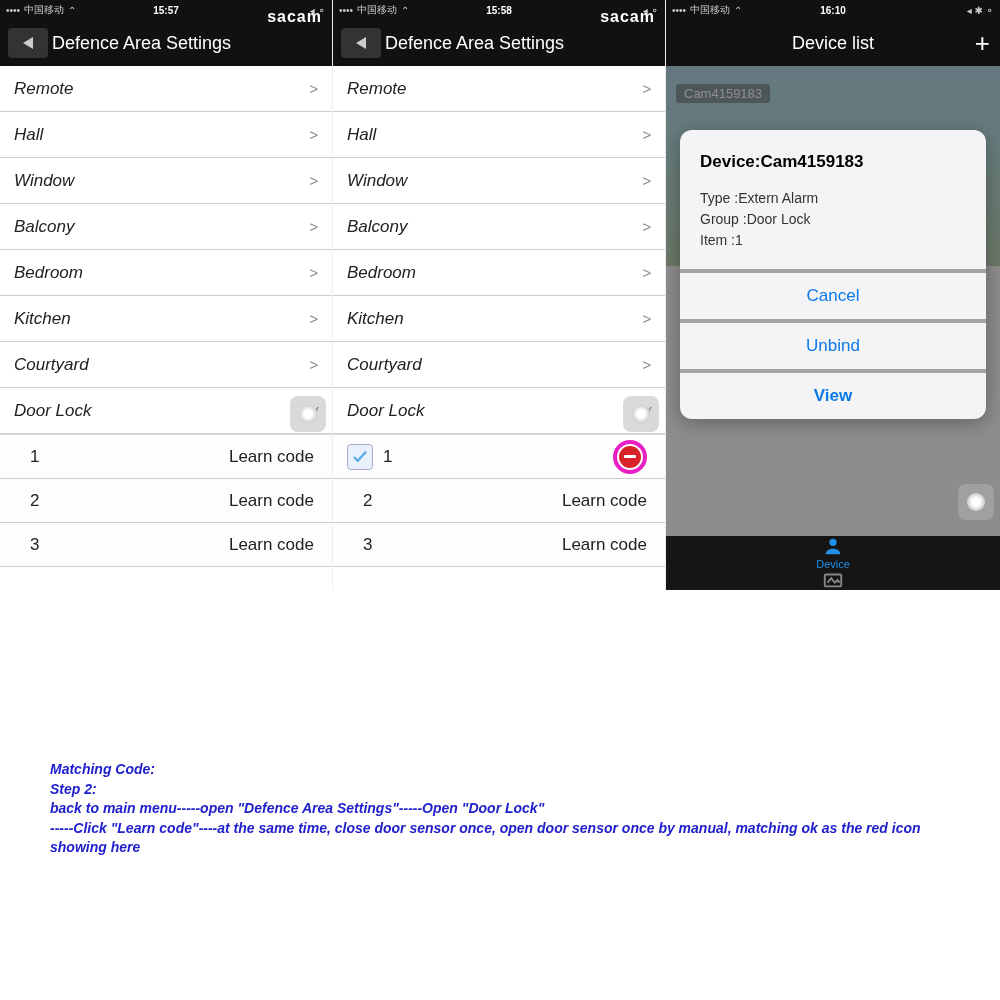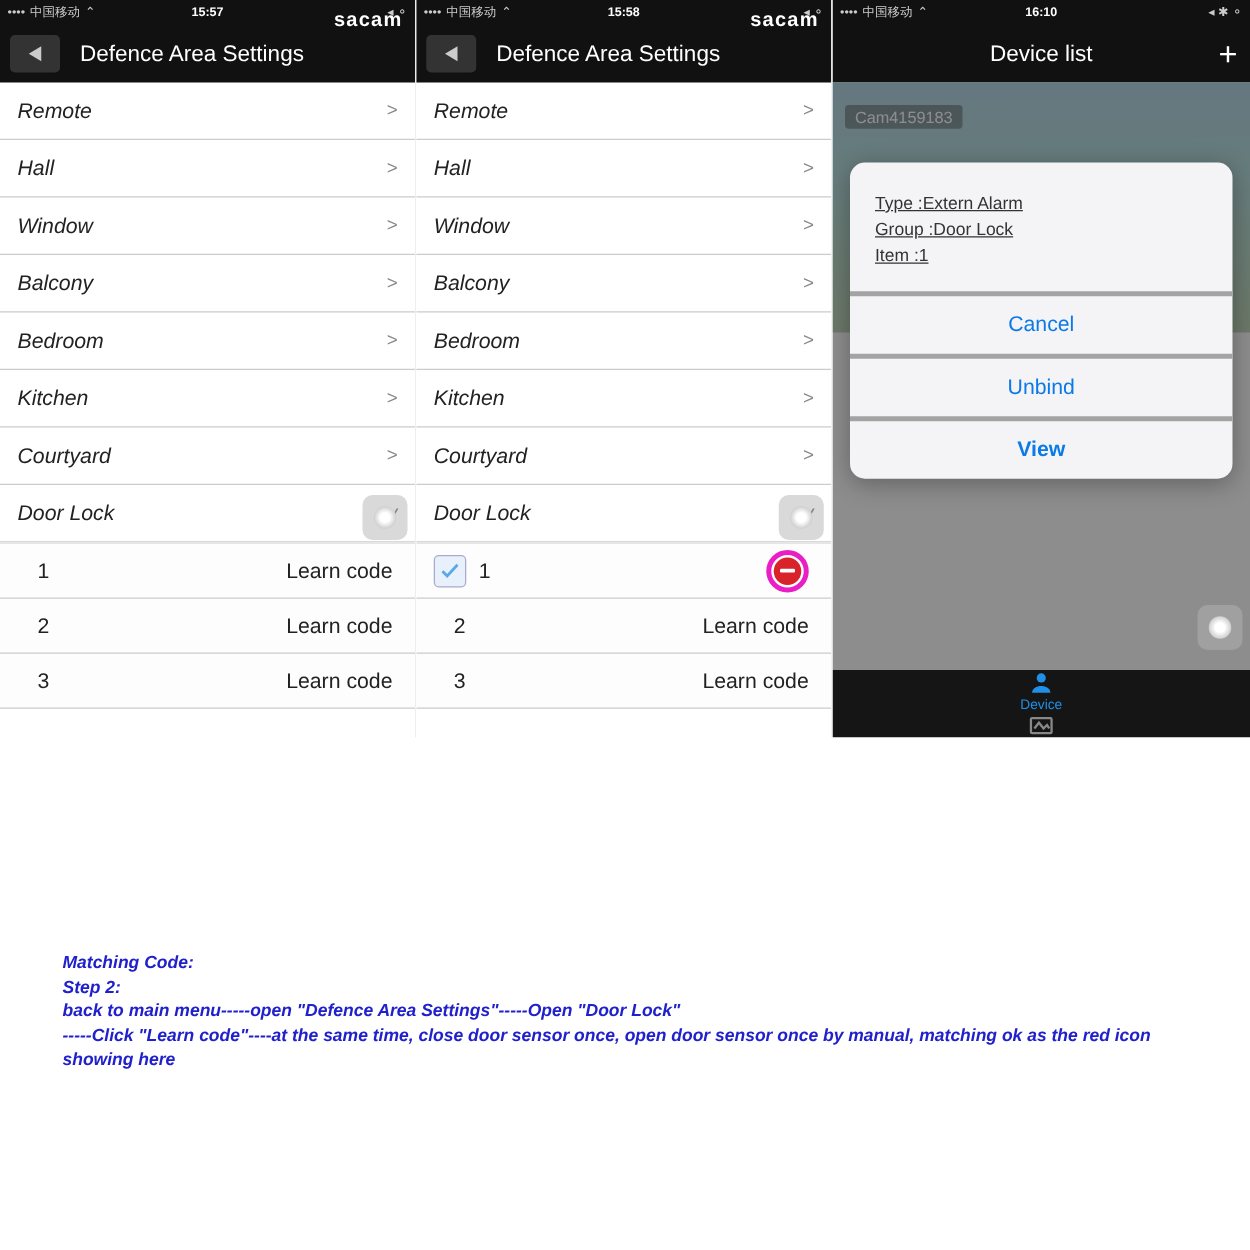--- a/index.html
+++ b/index.html
@@ -55,21 +55,21 @@
 .back-arrow {
   width: 0; height: 0;
   border-right: 10px solid #ccc;
   border-top: 6px solid transparent;
   border-bottom: 6px solid transparent;
 }
 .nav-title {
   color: #fff;
   font-size: 18px;
   font-weight: 500;
-  margin-left: 16px;
+  margin-left: 4px;
 }
 .nav-title-center {
   color: #fff;
   font-size: 18px;
   font-weight: 400;
   position: absolute;
   left: 50%; transform: translateX(-50%);
 }
 .plus-btn {
   position: absolute; right: 10px;
@@ -199,21 +199,20 @@
 .alert-title {
   font-size: 17px;
   font-weight: 600;
   color: #000;
   margin-bottom: 16px;
 }
 .alert-text {
   font-size: 14px;
   color: #333;
   line-height: 1.5;
-  text-decoration: underline;
 }
 .alert-btn {
   border-top: 4px solid #a3a3a3;
   text-align: center;
   padding: 13px 0;
   font-size: 17px;
   color: #0b79e6;
 }
 .alert-btn.bold { font-weight: 600; }
 
@@ -412,20 +411,21 @@
     <div class="nav-bar">
       <div class="nav-title-center">Device list</div>
       <div class="plus-btn">+</div>
     </div>
     <div class="camera-bg"></div>
     <div class="cam-label">Cam4159183</div>
     <div class="dim-overlay"></div>
 
     <div class="alert-sheet">
       <div class="alert-body">
+        <div class="alert-title">Device:Cam4159183</div>
         <div class="alert-text">
           <div>Type :Extern Alarm</div>
           <div>Group :Door Lock</div>
           <div>Item :1</div>
         </div>
       </div>
       <div class="alert-btn">Cancel</div>
       <div class="alert-btn">Unbind</div>
       <div class="alert-btn bold">View</div>
     </div>

